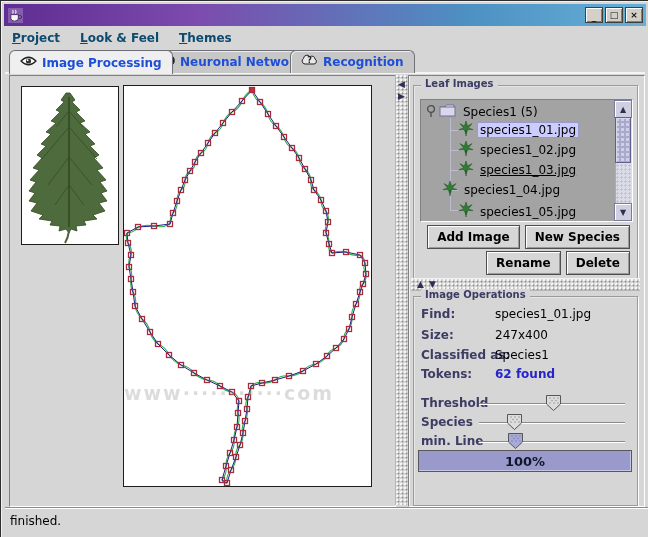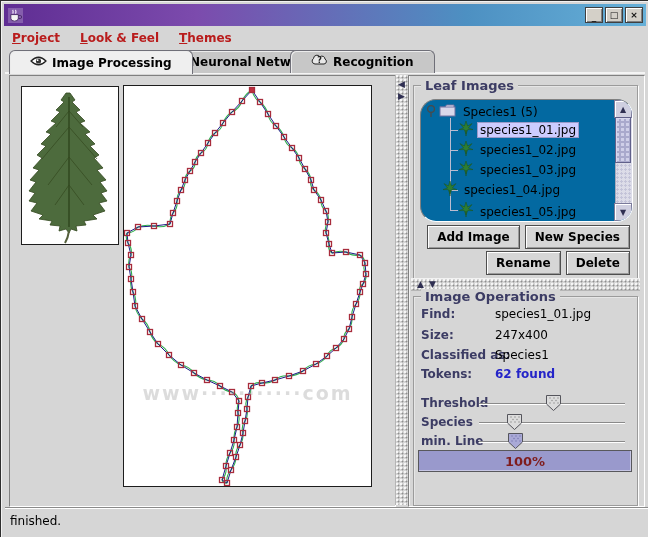--- a/index.html
+++ b/index.html
@@ -11,77 +11,77 @@
   #titlebar{left:3px;top:3px;width:642px;height:22px;
     background:linear-gradient(90deg,#5f2d93 0%,#7c4bad 30%,#4d90c2 72%,#66b0d8 100%);
     display:flex;align-items:center;color:#fff;font-weight:bold;font-size:12px;}
   #app-icon{width:15px;height:15px;margin:0 5px 0 4px;}
   .winbtn{width:16px;height:14px;background:#d4d0c8;border:1px solid #404040;
     box-shadow:inset 1px 1px 0 #fff,inset -1px -1px 0 #808080;
     font-size:9px;font-weight:bold;color:#111;display:flex;align-items:center;justify-content:center;
     margin-left:2px;line-height:1;}
   
   #menubar{left:4px;top:26px;width:640px;height:22px;display:flex;align-items:center;gap:20px;padding-left:7px;}
-  .menu-item{font-weight:bold;font-size:12px;color:#b91c1c;}
+  .menu-item{font-weight:bold;font-size:12px;color:#0c4a6e;}
   .menu-item .u{text-decoration:underline;}
   
   .tab{position:absolute;top:49px;height:22px;display:flex;align-items:center;gap:5px;
-    padding:0 20px;font-weight:bold;font-size:12px;color:#000000;
+    padding:0 10px;font-weight:bold;font-size:12px;color:#1d4ed8;
     border:1px solid #6f6f78;border-bottom:none;border-radius:6px 6px 0 0;
     background:#c7c7c7;box-shadow:inset 1px 1px 0 #ececec;}
   .tab.selected{background:#efefef;height:23px;z-index:2;}
   #tabline{left:4px;top:71px;width:640px;height:2px;background:#f4f4f4;}
   
   .sunken{border-top:1px solid #808080;border-left:1px solid #808080;
     border-bottom:1px solid #fff;border-right:1px solid #fff;}
   .etched{border:1px solid #9b9b9b;box-shadow:1px 1px 0 #fff, inset 1px 1px 0 #ffffff66;}
-  .paneltitle{position:absolute;font-weight:bold;font-size:13px;color:#3c3c64;
+  .paneltitle{position:absolute;font-weight:bold;font-size:10px;color:#3c3c64;
     background:#d6d6d6;padding:0 4px;z-index:3;}
   .fieldlabel{position:absolute;font-weight:bold;font-size:12px;color:#3c3c64;white-space:nowrap;}
   .fieldvalue{position:absolute;font-size:12px;color:#000;white-space:nowrap;}
   
   .btn{display:inline-flex;align-items:center;justify-content:center;height:22px;
     padding:0 9px;background:#d6d6d6;border:1px solid #4e4e4e;
     box-shadow:inset 1px 1px 0 #fff,inset -1px -1px 0 #9a9a9a;
     font-family:"DejaVu Sans",sans-serif;font-weight:bold;font-size:12px;color:#000;}
   .btnrow{position:absolute;display:flex;justify-content:flex-end;gap:5px;}
   
   .bumps{background-color:#d6d6d6;background-image:
     radial-gradient(circle at 1px 1px,#f6f6f6 26%,transparent 30%),
     radial-gradient(circle at 2.5px 2.5px,#8f8f8f 26%,transparent 30%);
     background-size:4px 4px;}
   .divarrow{position:absolute;font-size:9px;color:#2f2f52;line-height:1;}
   
-  #tree{left:419px;top:98px;width:211px;height:121px;background:#0369a1;overflow:hidden;border-radius:16px;}
+  #tree{left:419px;top:98px;width:211px;height:121px;background:#a3a3a3;overflow:hidden;}
   .treerow{position:absolute;left:0;height:20px;display:flex;align-items:center;font-size:12px;color:#000;white-space:nowrap;}
   .treelabel{padding:1px 3px;}
   .treelabel.selected{background:#ccccff;border:1px solid #9a9ac9;padding:0 2px;}
   .connector{position:absolute;background:#bcbcd0;}
   
   .sb-btn{position:absolute;width:16px;height:16px;background:#cfcfe0;border:1px solid #7a7a9a;
     box-shadow:inset 1px 1px 0 #fff;display:flex;align-items:center;justify-content:center;
     font-size:8px;color:#2f2f52;}
   .sb-track{position:absolute;width:16px;background-color:#dcdce8;background-image:
     radial-gradient(circle at 1.5px 1.5px,#c3c3d8 30%,transparent 34%);background-size:4px 4px;
     border-left:1px solid #aaaabc;}
   .sb-thumb{position:absolute;width:14px;background-color:#a9a9cc;background-image:
     radial-gradient(circle at 1.5px 1.5px,#cfcfe8 30%,transparent 34%);background-size:5px 5px;
     border:1px solid #60608a;box-shadow:inset 1px 1px 0 #d8d8ee;}
   
   .slider-track{position:absolute;height:0;border-top:1px solid #8a8a8a;border-bottom:1px solid #fff;}
   
   #progress{left:417px;top:449px;width:212px;height:20px;border:1px solid #58585c;
     background:#9999cc;display:flex;align-items:center;justify-content:center;
-    font-weight:bold;font-size:13px;color:#7f1d1d;box-shadow:inset -1px -1px 0 #c6c6e4;}
+    font-weight:bold;font-size:13px;color:#0f172a;box-shadow:inset -1px -1px 0 #c6c6e4;}
   
   #statusbar{left:4px;top:506px;width:640px;height:26px;border-top:1px solid #8a8a8a;
     box-shadow:inset 0 1px 0 #fff;display:flex;align-items:center;padding-left:5px;
     font-size:12px;color:#000;}
   .whitebox{background:#fff;border:1px solid #1d1d1d;}
-  #watermark{position:absolute;left:0;top:296px;width:100%;text-align:center;
+  #watermark{position:absolute;left:0;top:296px;width:100%;
     font-weight:bold;font-size:19px;letter-spacing:2px;color:#9d9d9d;opacity:.35;
     filter:blur(.6px);white-space:nowrap;}
 </style>
 </head>
 <body>
 
 <div id="window">
 
   <div class="abs" id="titlebar">
     <svg id="app-icon" viewBox="0 0 16 16">
@@ -242,21 +242,21 @@
       </div>
       <div class="connector" style="left: 29px; top: 50px; width: 8px; height: 1px;"></div>
       <div class="treerow" style="top: 40px; left: 38px;">
         <span><svg width="14" height="15" viewBox="0 0 14 15" style="margin-right:4px;">
             <path d="M7 0 L8.6 5 L13 2.6 L9.4 7 L14 8.6 L8.8 8.6 L7 13 L5.2 8.6 L0 8.6 L4.6 7 L1 2.6 L5.4 5 Z" fill="#2e7d32" stroke="#1d541f" stroke-width="0.5"></path>
             <path d="M7 9 L7 15" stroke="#1d541f"></path>
           </svg></span>
         <span class="treelabel">species1_02.jpg</span>
       </div>
       <div class="connector" style="left: 29px; top: 70px; width: 8px; height: 1px;"></div>
-      <div class="treerow" style="top: 60px; left: 38px;">
+      <div class="treerow" style="top: 60px; left: 38px; text-decoration: underline;">
         <span><svg width="14" height="15" viewBox="0 0 14 15" style="margin-right:4px;">
             <path d="M7 0 L8.6 5 L13 2.6 L9.4 7 L14 8.6 L8.8 8.6 L7 13 L5.2 8.6 L0 8.6 L4.6 7 L1 2.6 L5.4 5 Z" fill="#2e7d32" stroke="#1d541f" stroke-width="0.5"></path>
             <path d="M7 9 L7 15" stroke="#1d541f"></path>
           </svg></span>
         <span class="treelabel">species1_03.jpg</span>
       </div>
       <div class="connector" style="left: 29px; top: 90px; width: 8px; height: 1px;"></div>
       <div class="treerow" style="top: 80px; left: 22px;">
         <span><svg width="14" height="15" viewBox="0 0 14 15" style="margin-right:4px;">
             <path d="M7 0 L8.6 5 L13 2.6 L9.4 7 L14 8.6 L8.8 8.6 L7 13 L5.2 8.6 L0 8.6 L4.6 7 L1 2.6 L5.4 5 Z" fill="#2e7d32" stroke="#1d541f" stroke-width="0.5"></path>

